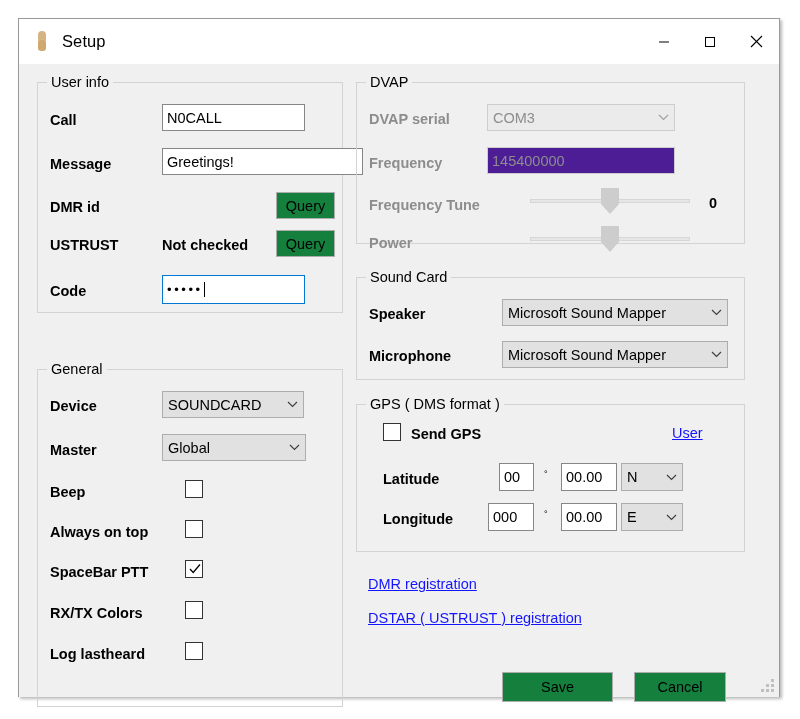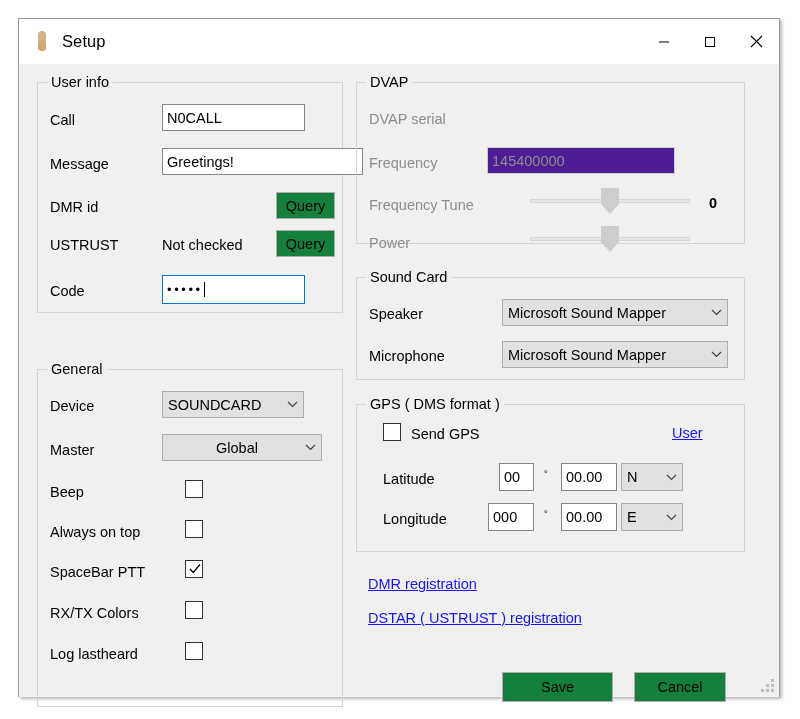--- a/index.html
+++ b/index.html
@@ -92,20 +92,21 @@
     font-size: 14.5px;
     color: #000;
     white-space: nowrap;
   }
 
   .lbl {
     position: absolute;
     font-size: 14.5px;
     color: #000;
     white-space: nowrap;
+    font-weight: bold;
   }
   .lbl.dis { color: #8d8d8d; }
 
   
   .tbox {
     position: absolute;
     background: #ffffff;
     border: 1px solid #868686;
     box-sizing: border-box;
     font-size: 14.5px;
@@ -290,21 +291,21 @@
         <div class="combo" style="left:124px; top:21px; width:142px; height:27px;">
           <span class="ctext">SOUNDCARD</span>
           <span class="arrow">
             <svg width="11" height="7" viewBox="0 0 11 7">
                 <polyline points="1,1 5.5,5.5 10,1" fill="none" stroke="#404040" stroke-width="1.2"></polyline>
               </svg>
           </span>
         </div>
 
         <span class="lbl" style="left:12px; top:72px;">Master</span>
-        <div class="combo" style="left:124px; top:64px; width:160px; height:27px;padding-left:48px;">
+        <div class="combo" style="left:124px; top:64px; width:144px; height:27px;">
           <span class="ctext">Global</span>
           <span class="arrow">
             <svg width="11" height="7" viewBox="0 0 11 7">
                 <polyline points="1,1 5.5,5.5 10,1" fill="none" stroke="#404040" stroke-width="1.2"></polyline>
               </svg>
           </span>
         </div>
 
         <span class="lbl" style="left:12px; top:114px;">Beep</span>
         <div class="cbox" style="left:147px; top:110px;"></div>
@@ -323,20 +324,28 @@
         <div class="cbox" style="left:147px; top:231px;"></div>
 
         <span class="lbl" style="left:12px; top:276px;">Log lastheard</span>
         <div class="cbox" style="left:147px; top:272px;"></div>
       </div>
 
       <div class="group" style="left:337px; top:18px; width:389px; height:162px;">
         <span class="legend">DVAP</span>
 
         <span class="lbl dis" style="left:12px; top:28px;">DVAP serial</span>
+        <div class="combo dis" style="left:130px; top:21px; width:188px; height:27px;">
+          <span class="ctext">COM3</span>
+          <span class="arrow">
+            <svg width="11" height="7" viewBox="0 0 11 7">
+                <polyline points="1,1 5.5,5.5 10,1" fill="none" stroke="#a0a0a0" stroke-width="1.2"></polyline>
+              </svg>
+          </span>
+        </div>
 
         <span class="lbl dis" style="left:12px; top:72px;">Frequency</span>
         <div class="tbox dis" style="left:130px; top:64px; width:188px; height:27px;">145400000</div>
 
         <span class="lbl dis" style="left:12px; top:114px;">Frequency Tune</span>
         <div class="slider" style="left:173px; top:107px; width:160px; height:26px;">
           <div class="track"></div>
           <div class="thumb" style="left:71px;">
             <div class="body"></div>
               <div class="tip"></div>

